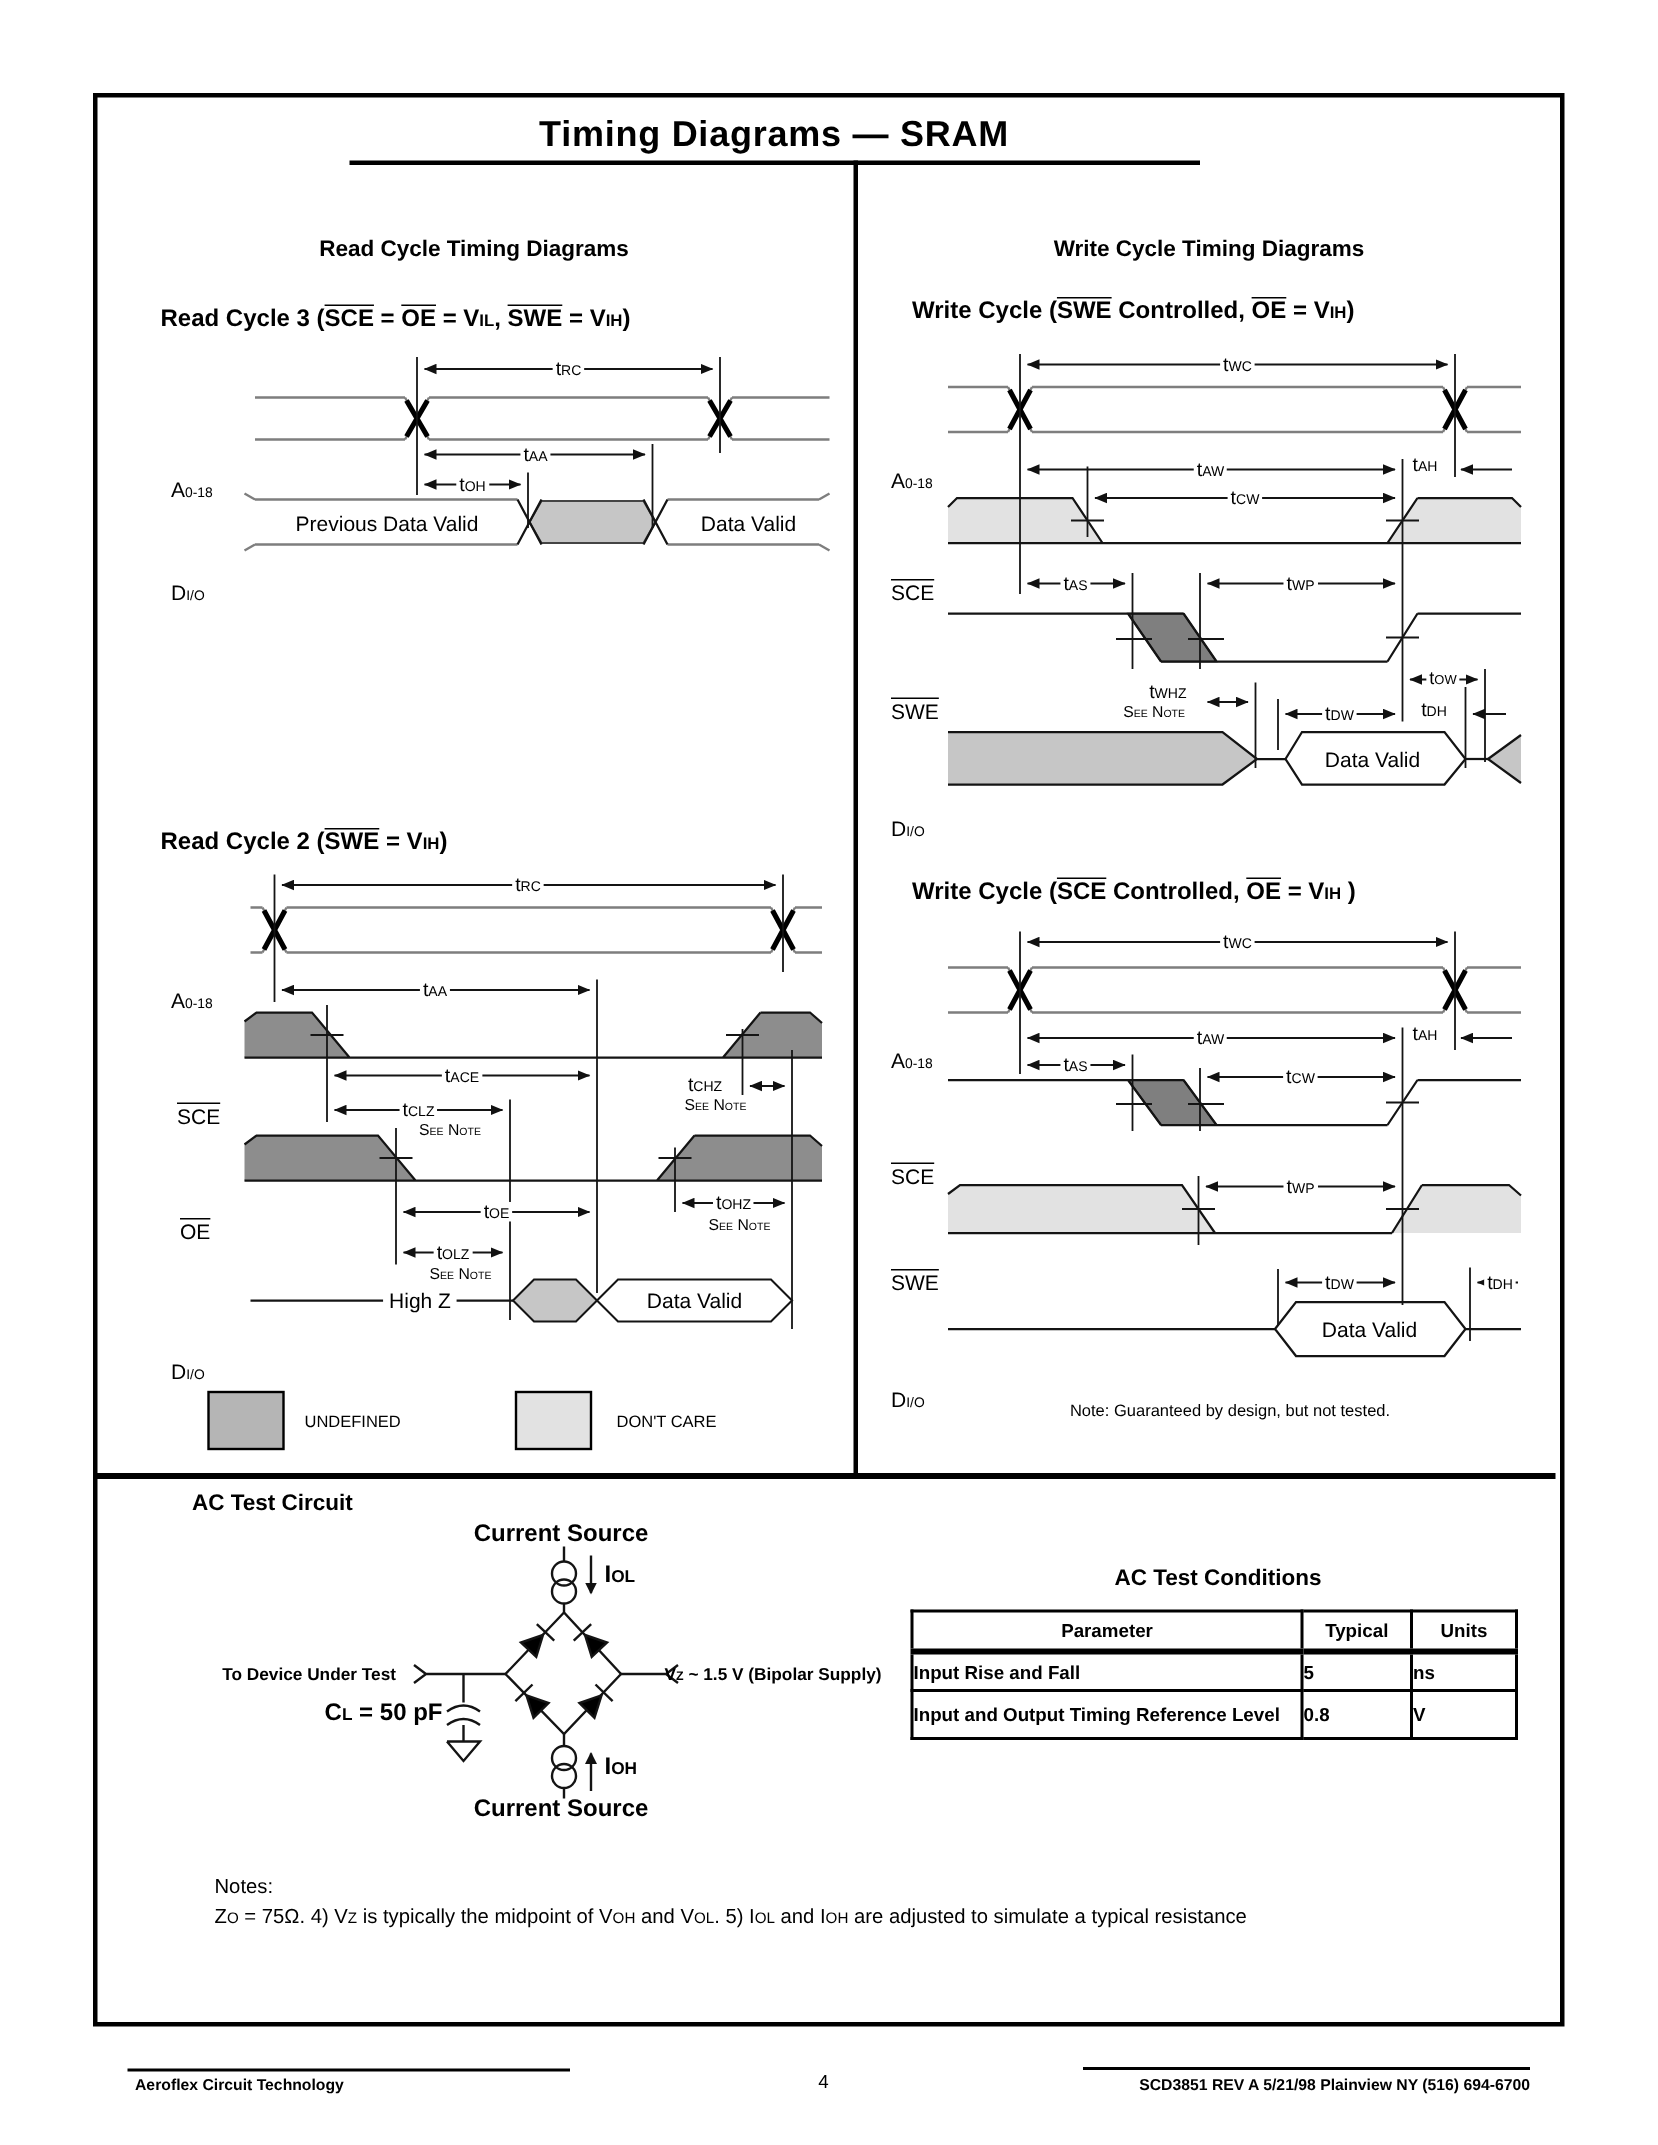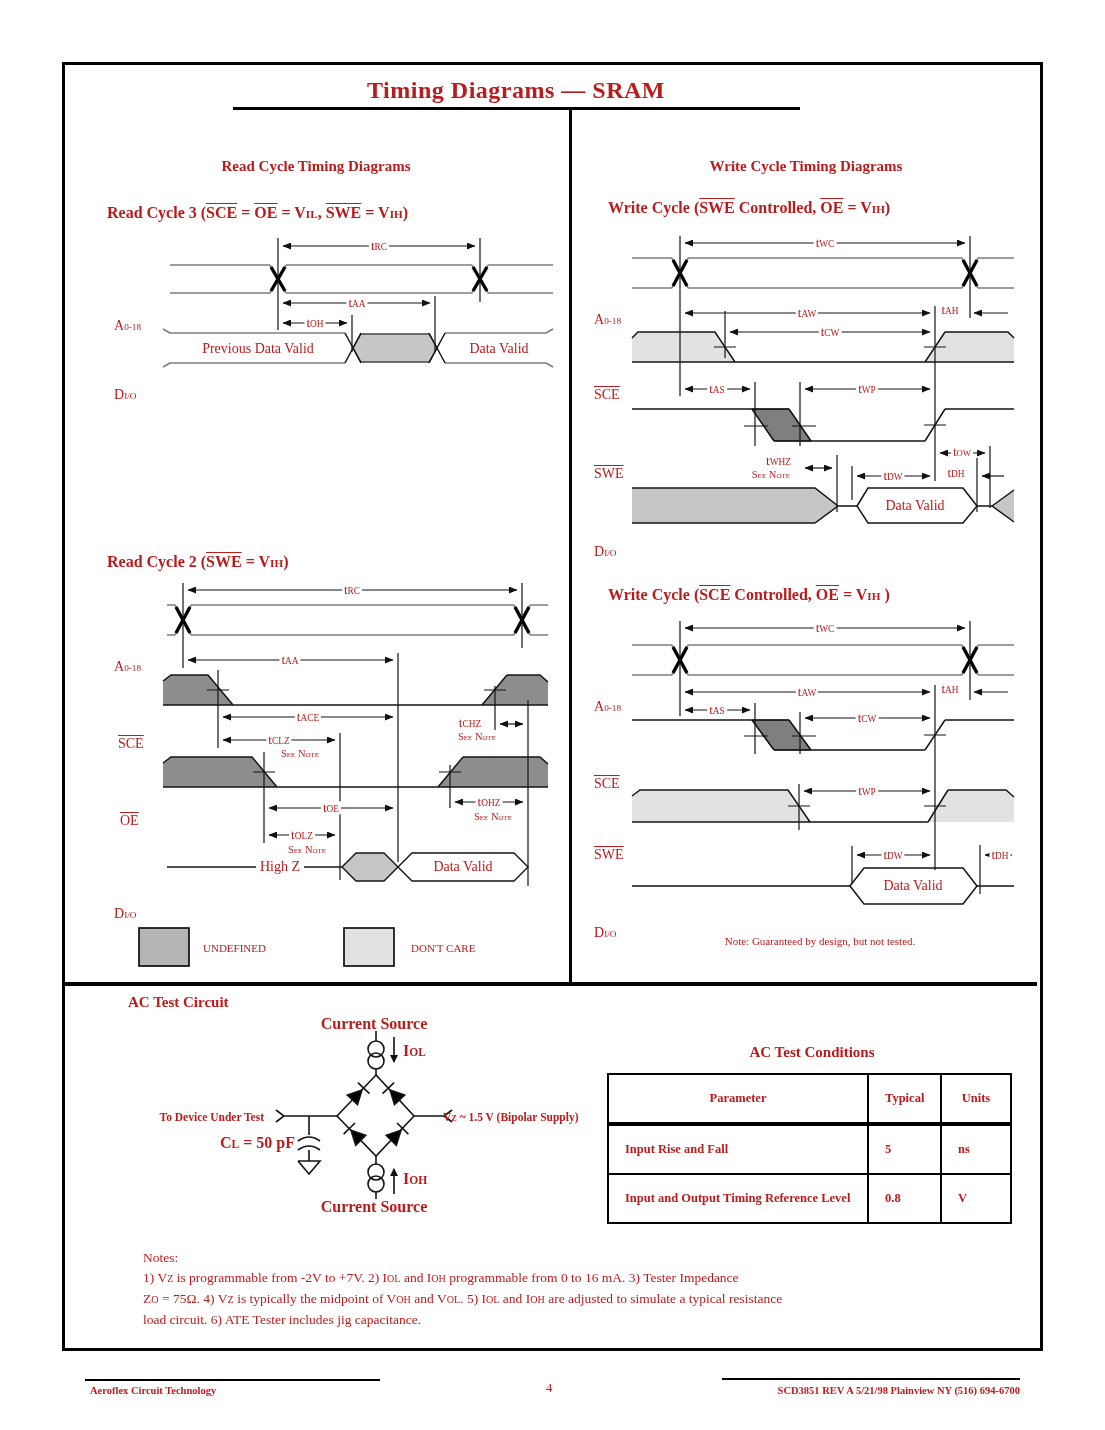--- a/index.html
+++ b/index.html
@@ -1,17 +1,17 @@
 <!DOCTYPE html>
 <html><head>
 <meta charset="utf-8">
 <style>
   html,body{margin:0;padding:0;background:#fff;}
   #page{position:relative;width:1105px;height:1430px;background:#fff;
-        font-family:Liberation Serif, serif;color:#b91c1c;overflow:hidden;}
+        font-family:Liberation Sans, sans-serif;color:#000000;overflow:hidden;}
   .abs{position:absolute;}
   .ctr{transform:translate(-50%,-50%);white-space:nowrap;text-align:center;}
   .sigl{transform:translateY(-50%);white-space:nowrap;}
   .ra{transform:translate(-100%,-50%);white-space:nowrap;}
   .pagebox{left:62px;top:62px;width:975px;height:1283px;border:3px solid #000;}
   .mtitle{font-size:24px;font-weight:bold;letter-spacing:.5px;}
   .rule{background:#000;}
   .colhdr{font-size:15px;font-weight:bold;}
   .dtitle{transform:translateY(-50%);font-weight:bold;font-size:16px;white-space:nowrap;}
   .hs{font-size:0.70em;}
@@ -21,21 +21,21 @@
   .tl{font-size:13px;line-height:1;background:#fff;padding:0 2px;}
   .ts{font-size:0.72em;}
   .sn{font-variant:small-caps;font-size:10.5px;line-height:1;background:#fff;padding:0 1px;}
   .dtxt{font-size:14px;}
   .legtxt{font-size:11px;text-align:center;}
   .notebar{font-size:11px;}
   .sectitle{font-size:15px;font-weight:bold;}
   .clb{font-size:16px;font-weight:bold;line-height:1.05;}
   .ss2{font-size:0.72em;}
   .tbl{border-collapse:collapse;table-layout:fixed;width:403px;background:#fff;}
-  .tbl td,.tbl th{border:2px solid #000;padding:16px;font-size:12.5px;font-weight:bold;}
+  .tbl td,.tbl th{border:2px solid #000;padding:0;font-size:12.5px;font-weight:bold;}
   .tbl thead th{border-bottom:4px solid #000;}
   .notes{font-size:13.5px;line-height:20px;white-space:nowrap;}
   .nsc{font-size:0.75em;}
   .ftr{font-size:10.5px;font-weight:bold;white-space:nowrap;}
   .pgnum{font-size:12.5px;}
   svg{position:absolute;overflow:visible;}
   .g1{stroke:#7e7e7e;stroke-width:1.6;fill:none;}
   .k1{stroke:#141414;stroke-width:1.5;fill:none;}
   .dm{stroke:#141414;stroke-width:1.2;fill:none;}
   .hx{stroke:#000;stroke-width:3.4;fill:none;}
@@ -361,23 +361,21 @@
       <tr style="height:32px">
         <td>Input and Output Timing Reference Level</td>
         <td>0.8</td>
         <td>V</td>
       </tr>
     </tbody>
   </table>
 
   <div class="abs notes" style="left:143px;top:1248px">
     <div>Notes:</div>
-    <div><span>1) V</span><span class="nsc">Z</span><span> is programmable from -2V to +7V.  2) I</span><span class="nsc">OL</span><span> and I</span><span class="nsc">OH</span><span> programmable from 0 to 16 mA. 3) Tester Impedance</span></div>
     <div><span>Z</span><span class="nsc">O</span><span> = 75Ω.  4) V</span><span class="nsc">Z</span><span> is typically the midpoint of V</span><span class="nsc">OH</span><span> and V</span><span class="nsc">OL</span><span>. 5) I</span><span class="nsc">OL</span><span> and I</span><span class="nsc">OH</span><span> are adjusted to simulate a typical resistance</span></div>
-    <div>load circuit. 6) ATE Tester  includes jig capacitance.</div>
   </div>
 
   <div class="abs rule" style="left:85px;top:1379px;width:295px;height:2px"></div>
   <span class="abs ftr sigl" style="left:90px;top:1390px">Aeroflex Circuit Technology</span>
   <span class="abs pgnum ctr" style="left:549px;top:1388px">4</span>
   <div class="abs rule" style="left:722px;top:1378px;width:298px;height:2px"></div>
   <span class="abs ftr ra" style="left:1020px;top:1390px">SCD3851 REV A  5/21/98    Plainview NY  (516) 694-6700</span>
 
 </div>
 

